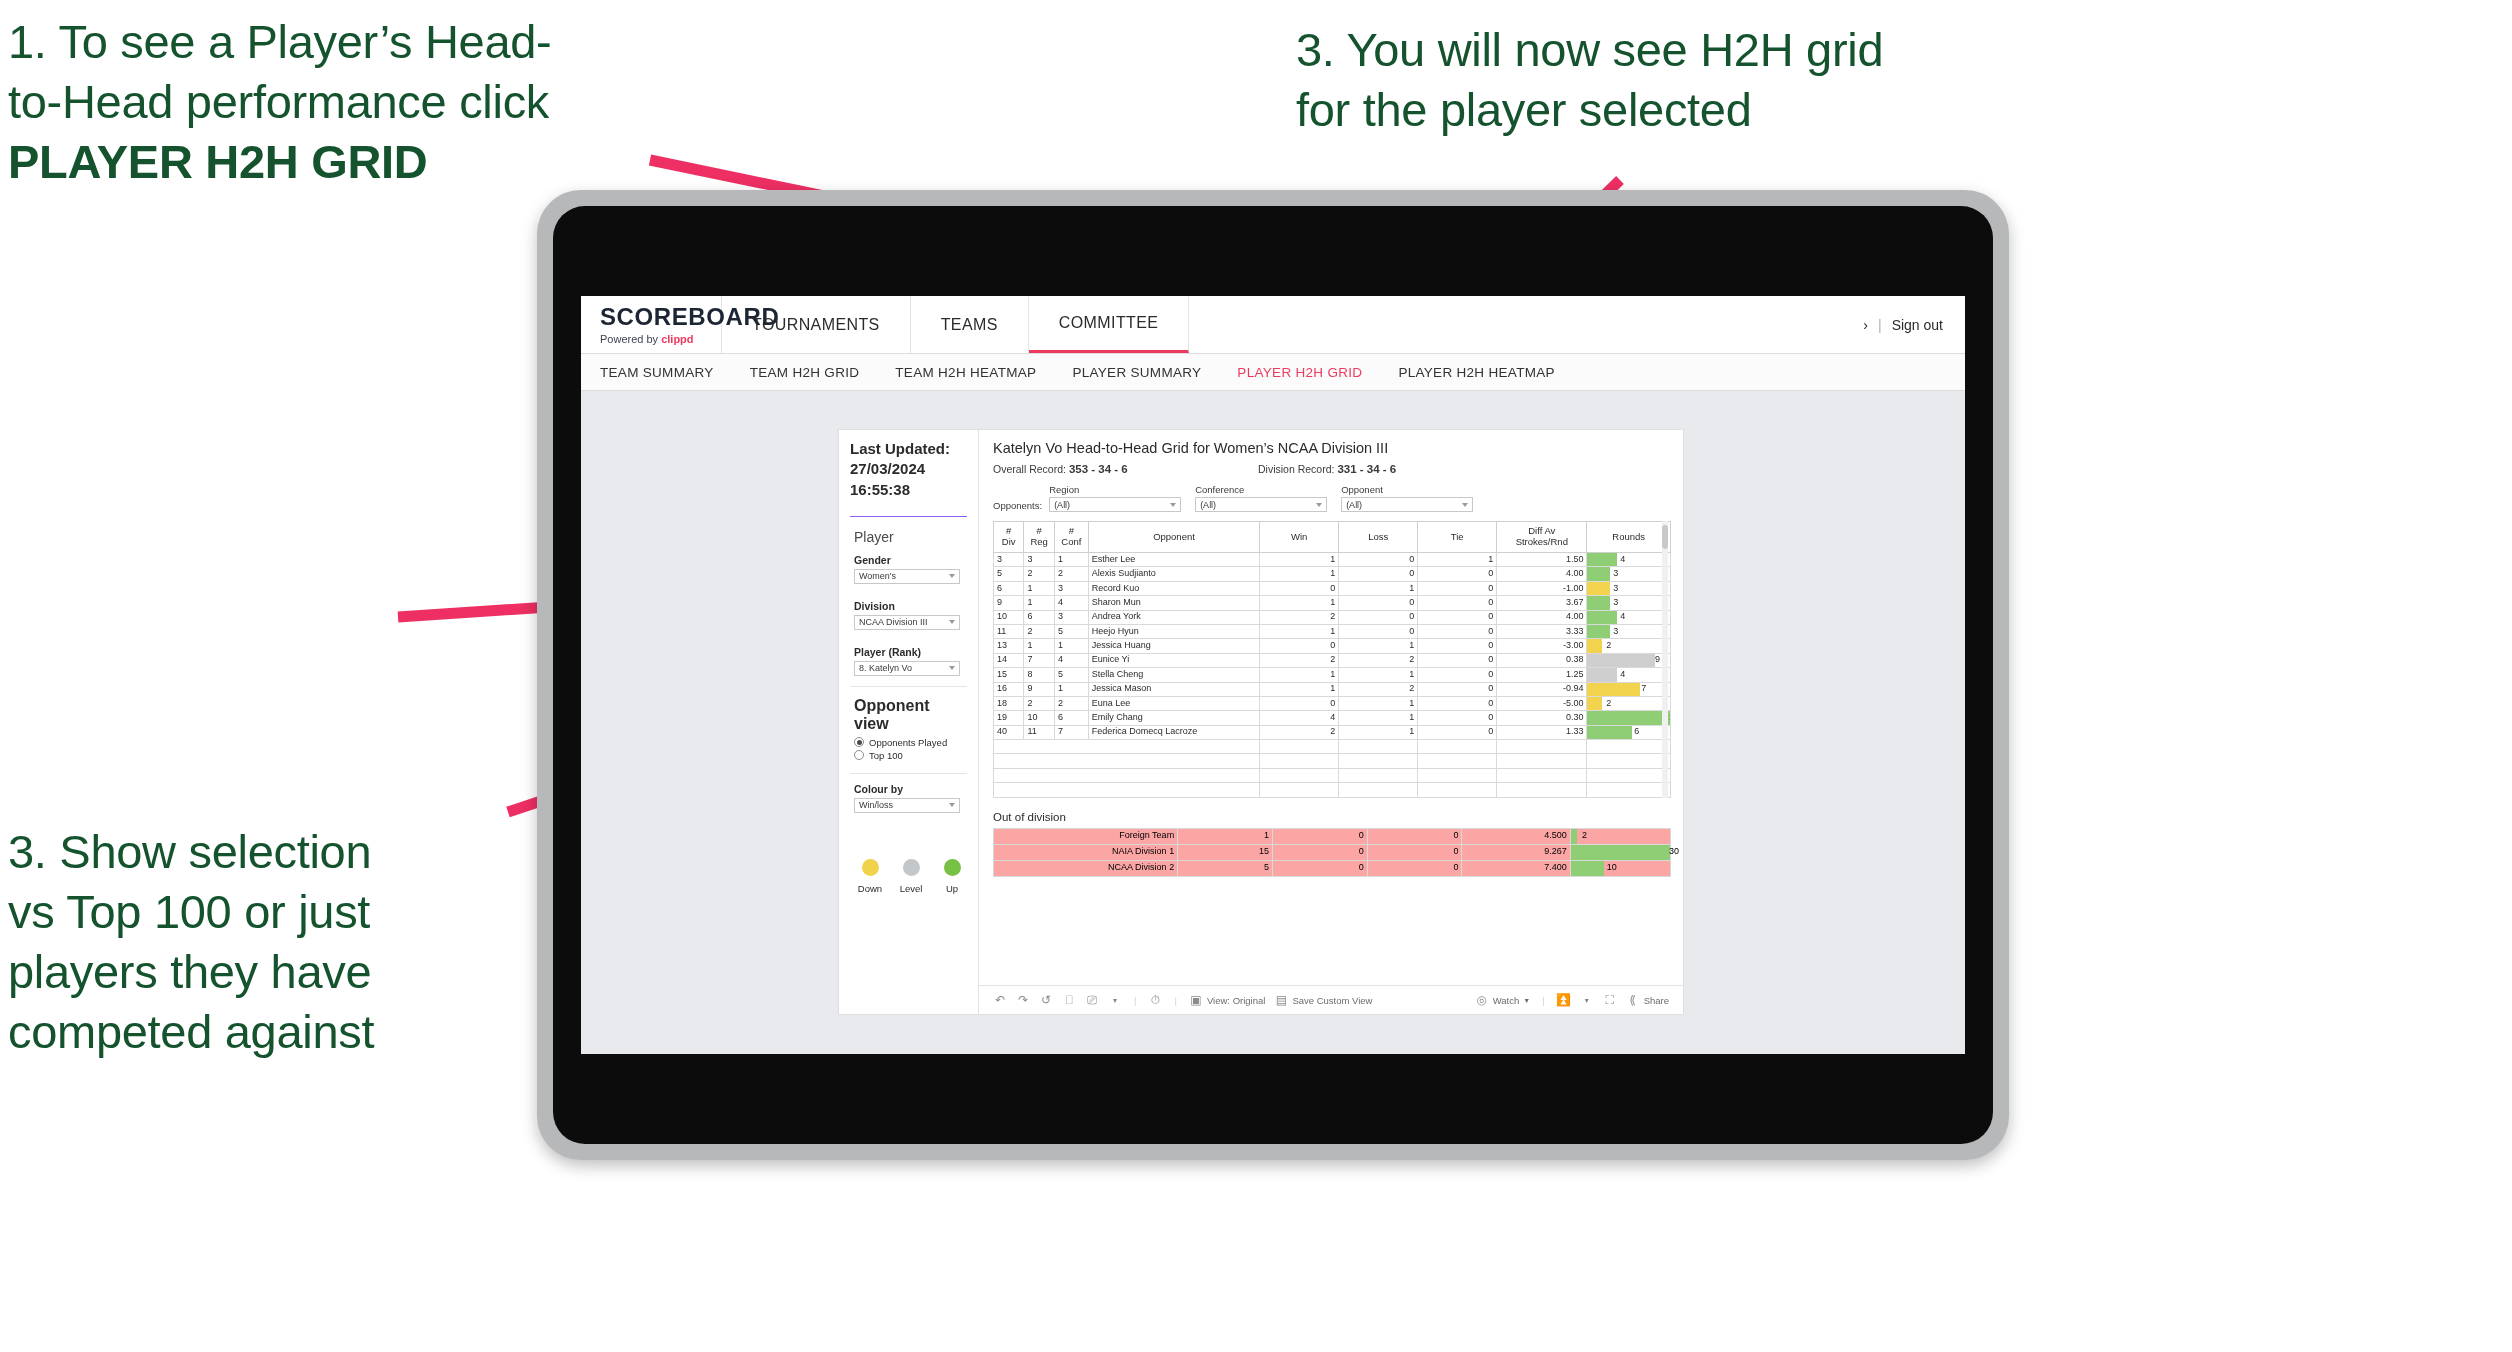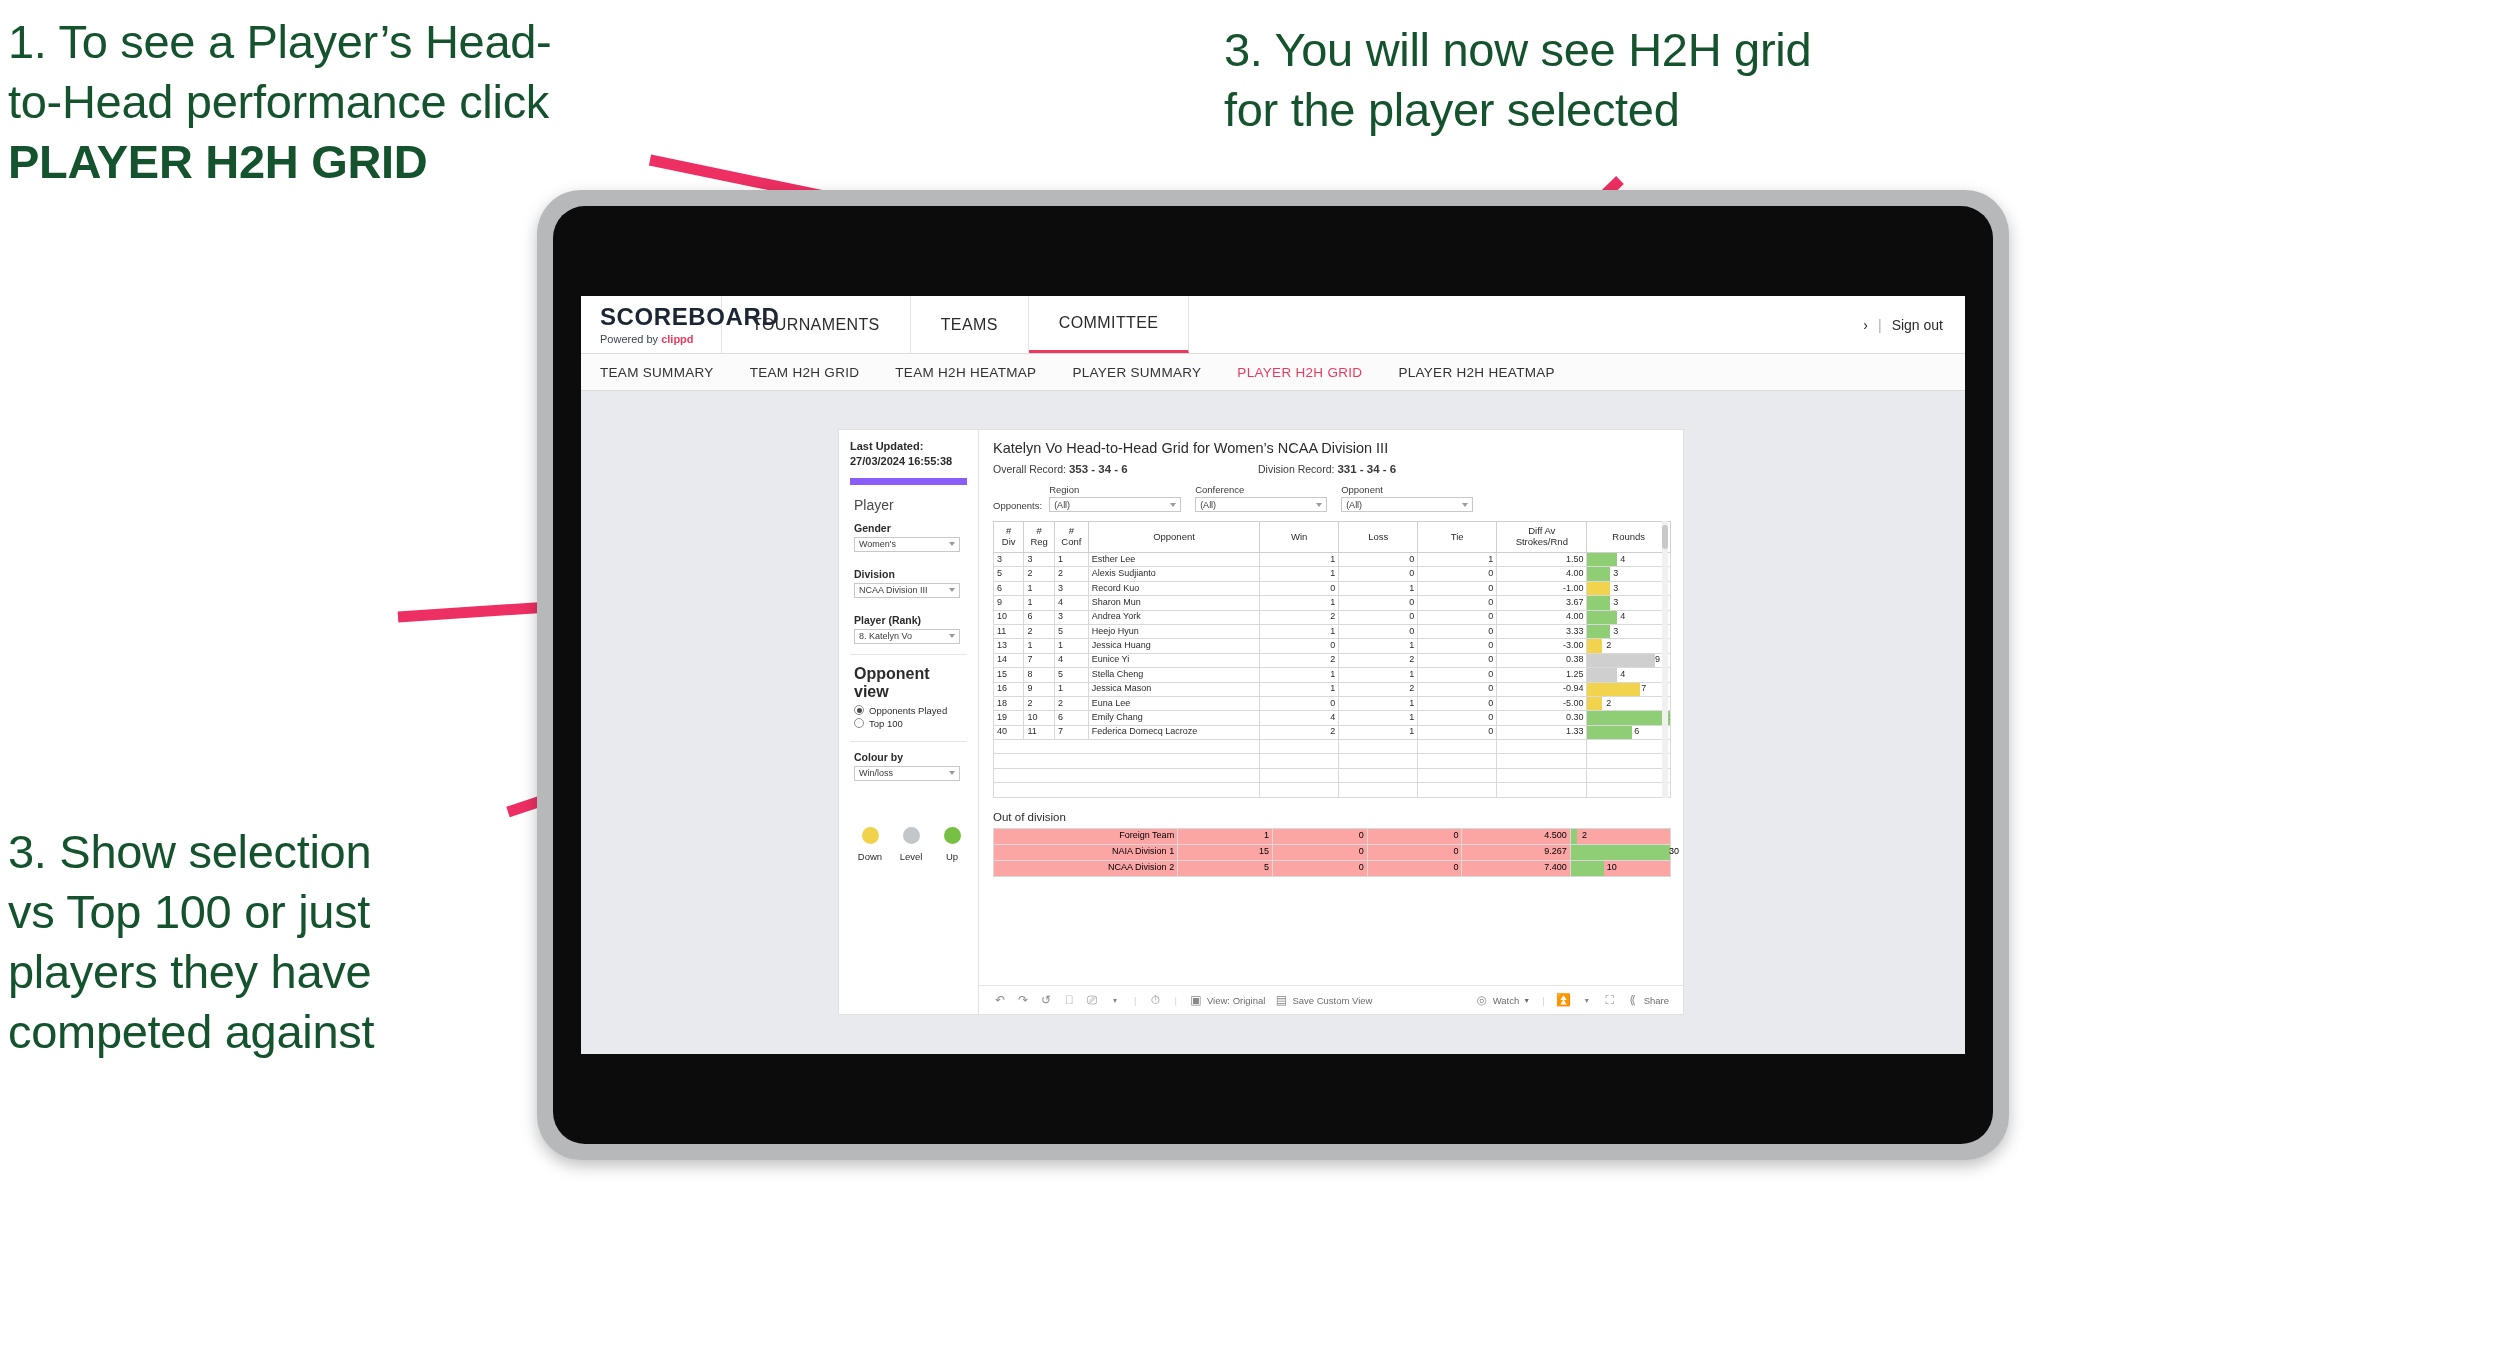--- a/index.html
+++ b/index.html
@@ -21,21 +21,21 @@
     font-family: "Liberation Sans", sans-serif;
     font-size: 47px;
     line-height: 1.28;
     letter-spacing: -0.3px;
     white-space: pre-line;
   }
   .annot .bold { font-weight: bold; }
   #annot-1 { left: 8px;  top: 12px;  width: 730px; }
   #annot-2 { left: 8px;  top: 502px; width: 500px; }
   #annot-3 { left: 8px;  top: 822px; width: 520px; }
-  #annot-4 { left: 1224px; top: 20px; width: 800px; }
+  #annot-4 { left: 1296px; top: 20px; width: 800px; }
 
   .arrow { position: absolute; }
 
   
   #tablet {
     position: absolute;
     left: 537px; top: 190px;
     width: 1472px; height: 970px;
     background: #b6b8ba;
     border-radius: 44px;
@@ -143,24 +143,24 @@
   #side {
     width: 140px;
     border-right: 1px solid #e2e2e2;
     box-sizing: border-box;
     padding: 9px 11px 0 11px;
     background: #ffffff;
     font-size: 10px;
     color: #2b2b2b;
   }
   .last-updated {
-    font-size: 11px; font-weight: bold; color: #2b2b2b;
+    font-size: 15px; font-weight: bold; color: #2b2b2b;
     line-height: 1.35;
-    padding-bottom: 9px;
-    border-bottom: 7px solid #8b5cf6;
+    padding-bottom: 16px;
+    border-bottom: 1px solid #8b5cf6;
   }
   .side-h {
     font-size: 14px; color: #4a4a4a;
     margin: 12px 0 9px 4px;
   }
   .field { margin: 0 0 6px 4px; }
   .field-label {
     font-size: 10.5px; font-weight: bold; color: #2b2b2b;
     margin-bottom: 3px;
   }

